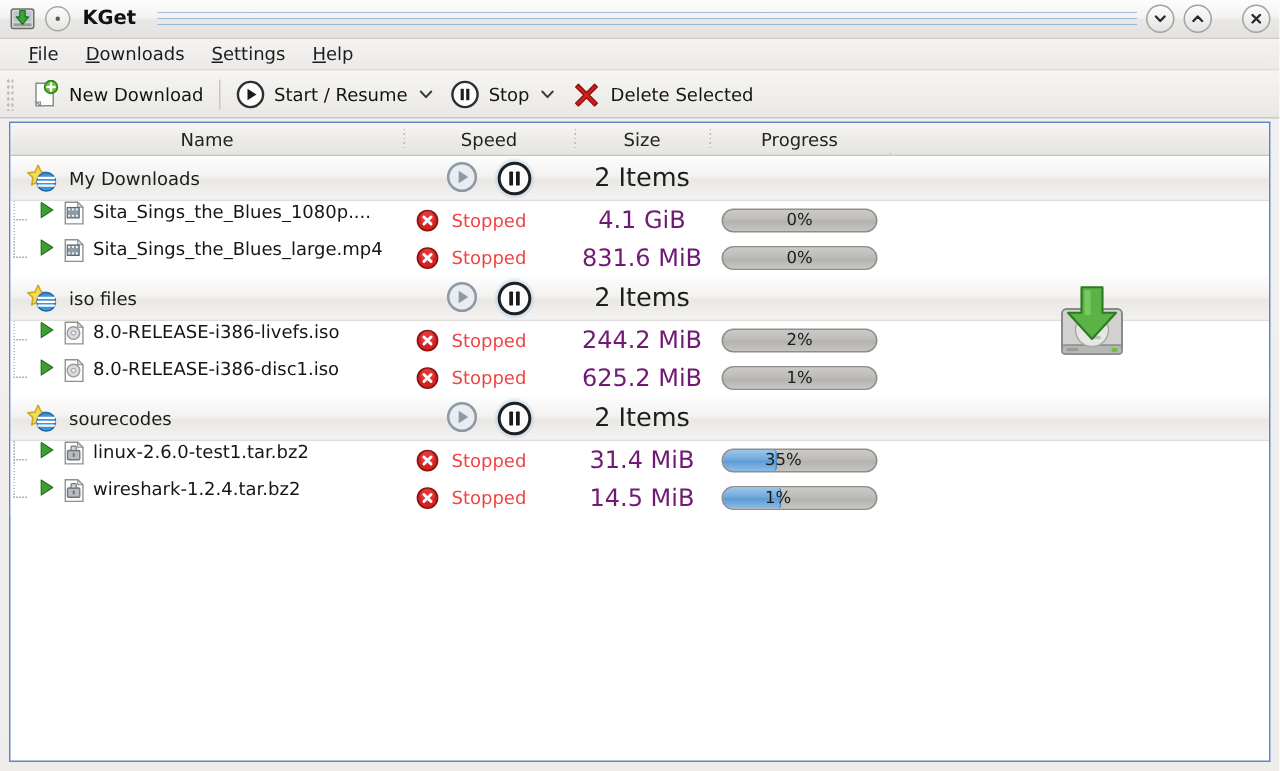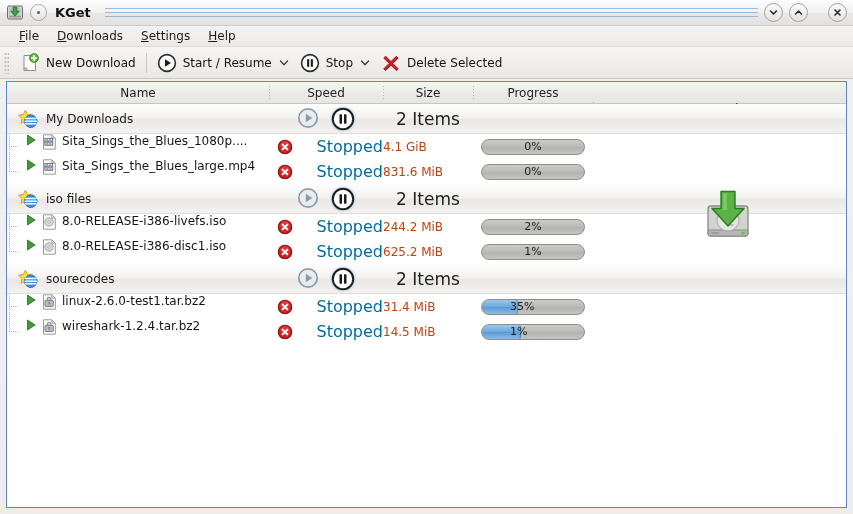--- a/index.html
+++ b/index.html
@@ -259,29 +259,28 @@
     width: 114px;
     display: flex; align-items: center;
     gap: 0px;
   }
   .status-icon-wrap {
     width: 32px;
     display: flex; align-items: center; justify-content: center;
   }
   .status-text {
     flex: 1;
-    font-size: 16px;
-    color: #0369a1;
-    text-align: right;
+    font-size: 12px;
+    color: #ef4444;
   }
   .item-size {
     width: 90px;
-    text-align: left;
-    font-size: 12px;
-    color: #c2410c;
+    text-align: center;
+    font-size: 16px;
+    color: #701a75;
   }
   .item-progress {
     width: 120px;
     display: flex; align-items: center; justify-content: center;
   }
   .item-speed { width: 253px; }
 
   
   .pbar {
     position: relative;

